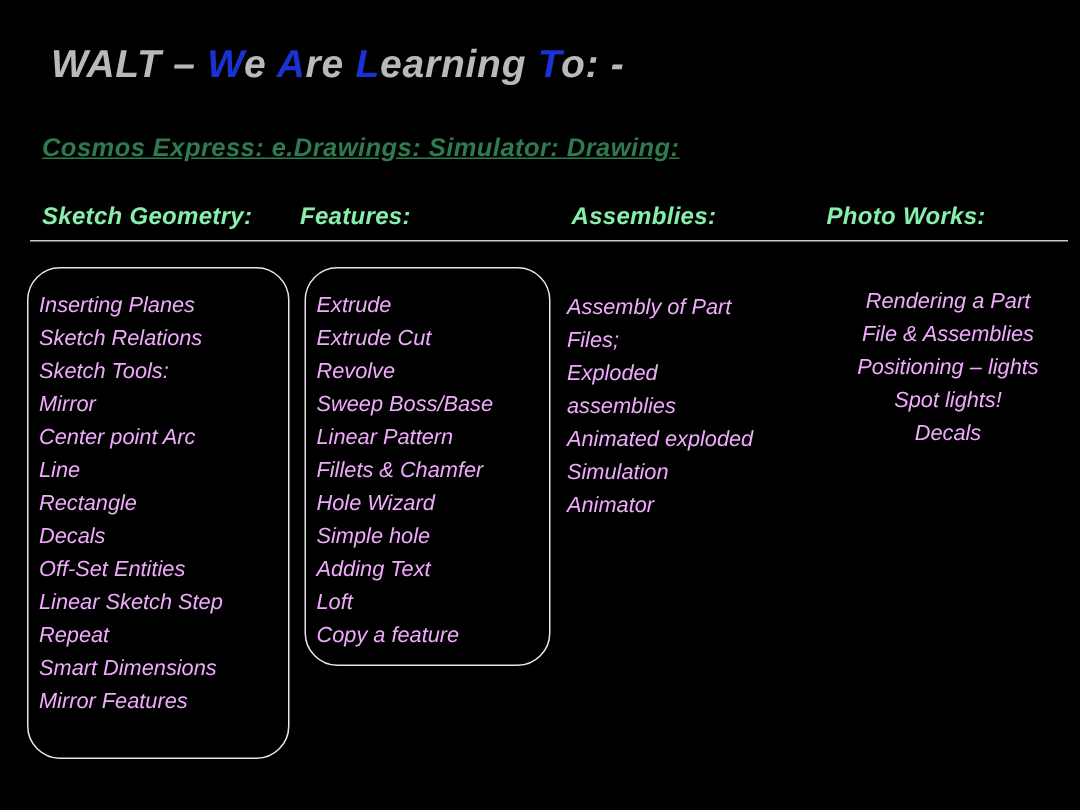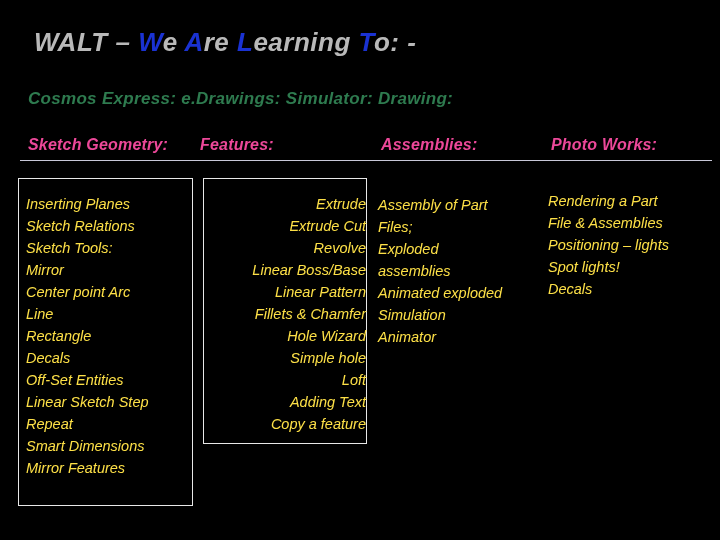--- a/index.html
+++ b/index.html
@@ -43,37 +43,38 @@
   #subtitle {
     position: absolute;
     left: 28px;
     top: 89px;
     font-size: 17px;
     font-style: italic;
     font-weight: bold;
     color: #2e7b4f;
     white-space: nowrap;
     letter-spacing: 0.3px;
+    text-decoration: underline;
   }
 
   
   #headers {
     position: absolute;
     left: 0;
     top: 136px;
     width: 720px;
     height: 28px;
   }
   .hdr {
     position: absolute;
     top: 0;
     font-size: 16px;
     font-style: italic;
     font-weight: bold;
-    color: #ec4899;
+    color: #86efac;
     white-space: nowrap;
     letter-spacing: 0.2px;
   }
   #hdr-0 { left: 28px; }
   #hdr-1 { left: 200px; }
   #hdr-2 { left: 381px; text-align: right; }
   #hdr-3 { left: 551px; }
 
   #hdr-rule {
     position: absolute;
@@ -82,54 +83,55 @@
     width: 692px;
     height: 1px;
     background: #c8c8d8;
   }
 
   
   .col {
     position: absolute;
     font-size: 14.5px;
     font-style: italic;
-    color: #fde047;
+    color: #f0abfc;
     line-height: 1.52;
     white-space: nowrap;
+    border-radius: 22px;
   }
   .boxed {
     border: 1px solid #e8e8e8;
     box-sizing: border-box;
   }
   #col-0 {
     left: 18px;
     top: 178px;
     width: 175px;
     height: 328px;
     padding: 14px 0 0 7px;
   }
   #col-1 {
     left: 203px;
     top: 178px;
     width: 164px;
     height: 266px;
     padding: 14px 0 0 7px;
-    text-align: right;
   }
   #col-2 {
     left: 378px;
     top: 194px;
     width: 170px;
     padding: 0;
   }
   #col-3 {
     left: 548px;
     top: 190px;
     width: 168px;
     padding: 0;
+    text-align: center;
   }
   .col .line { display: block; }
 </style>
 </head>
 <body>
 
 <div id="slide">
 
   <div id="title"><span style="color: rgb(185, 185, 185);">WALT – </span><span style="color: rgb(26, 50, 210);">W</span><span style="color: rgb(185, 185, 185);">e </span><span style="color: rgb(26, 50, 210);">A</span><span style="color: rgb(185, 185, 185);">re </span><span style="color: rgb(26, 50, 210);">L</span><span style="color: rgb(185, 185, 185);">earning </span><span style="color: rgb(26, 50, 210);">T</span><span style="color: rgb(185, 185, 185);">o: -</span></div>
 
@@ -156,27 +158,27 @@
       <span class="line">Off-Set Entities</span>
       <span class="line">Linear Sketch Step</span>
       <span class="line">Repeat</span>
       <span class="line">Smart Dimensions</span>
       <span class="line">Mirror Features</span>
     </div>
   <div class="col boxed" id="col-1">
       <span class="line">Extrude</span>
       <span class="line">Extrude Cut</span>
       <span class="line">Revolve</span>
-      <span class="line">Linear Boss/Base</span>
+      <span class="line">Sweep Boss/Base</span>
       <span class="line">Linear Pattern</span>
       <span class="line">Fillets &amp; Chamfer</span>
       <span class="line">Hole Wizard</span>
       <span class="line">Simple hole</span>
+      <span class="line">Adding Text</span>
       <span class="line">Loft</span>
-      <span class="line">Adding Text</span>
       <span class="line">Copy a feature</span>
     </div>
   <div class="col" id="col-2">
       <span class="line">Assembly of Part</span>
       <span class="line">Files;</span>
       <span class="line">Exploded</span>
       <span class="line">assemblies</span>
       <span class="line">Animated exploded</span>
       <span class="line">Simulation</span>
       <span class="line">Animator</span>

